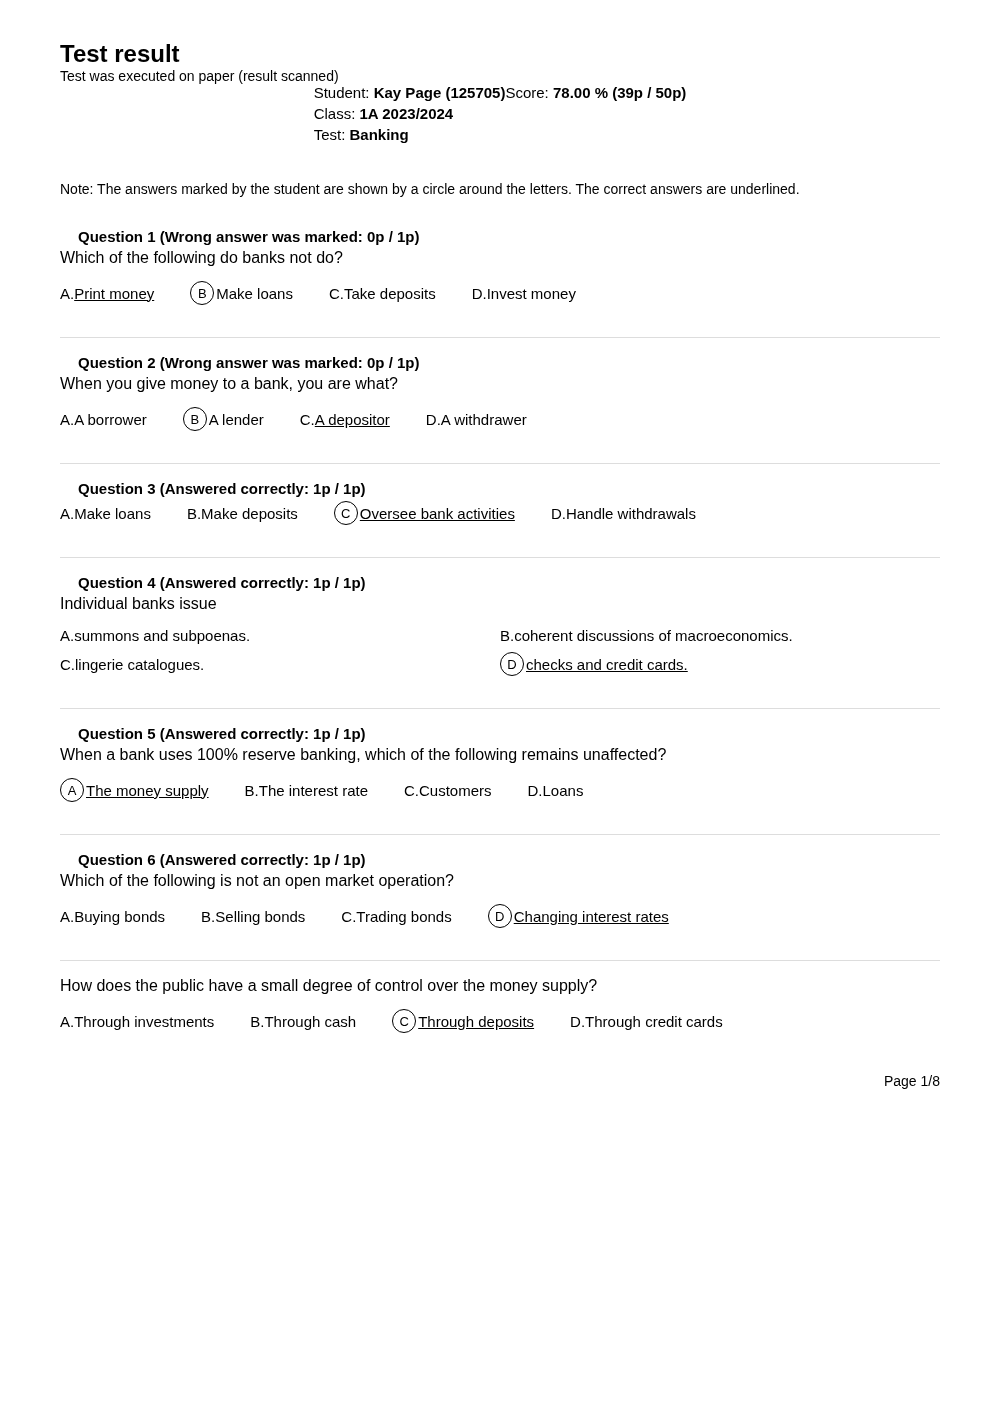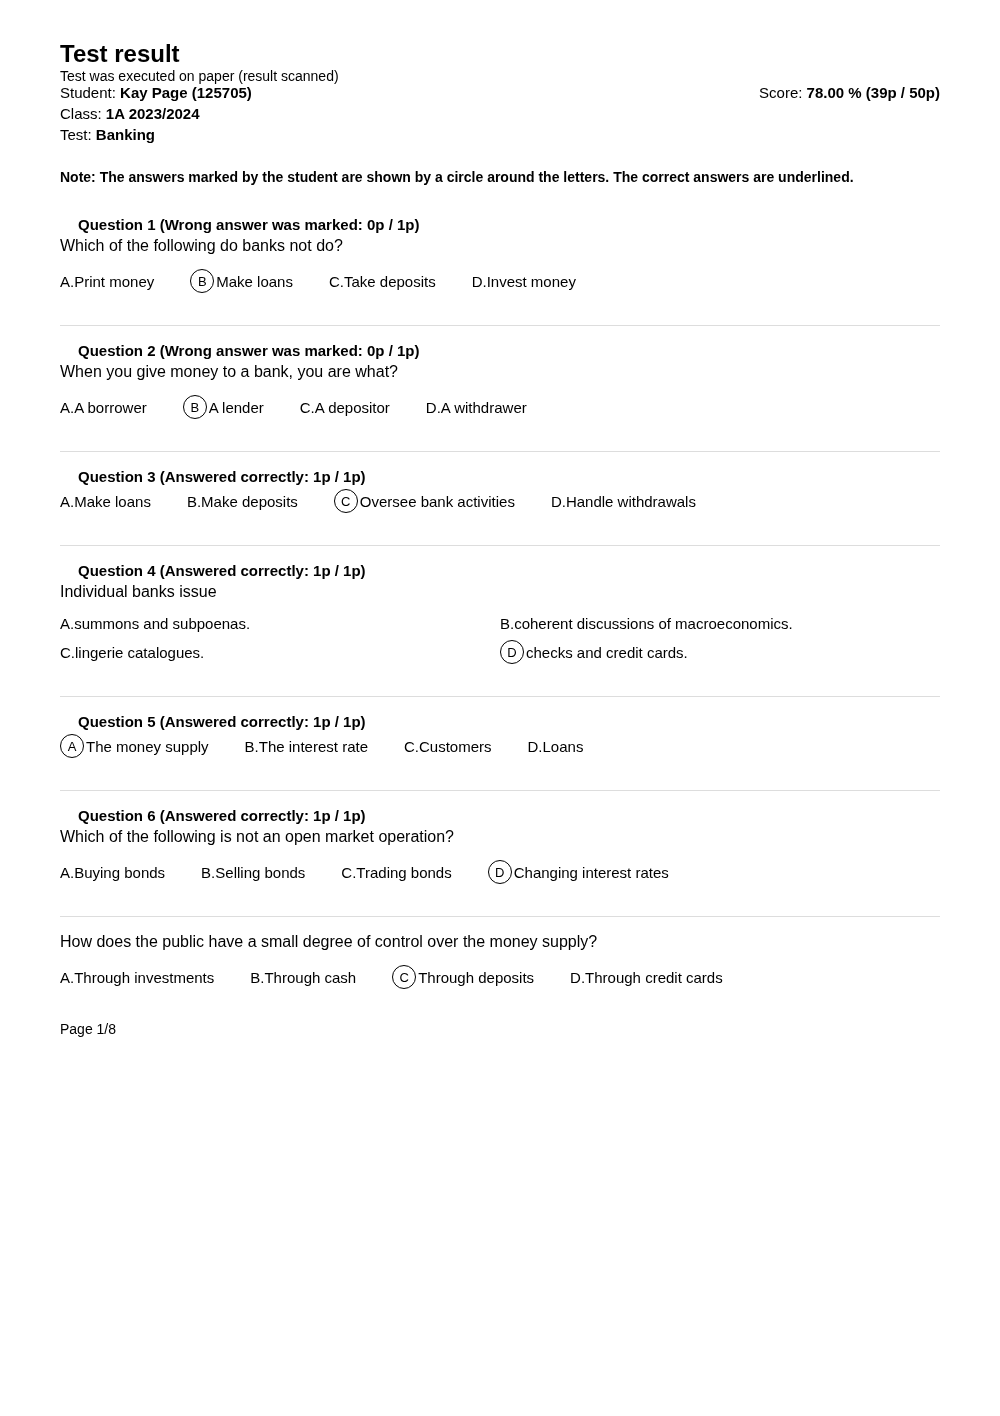--- a/index.html
+++ b/index.html
@@ -14,31 +14,30 @@
     }
     .page-title {
       font-size: 24px;
       font-weight: bold;
     }
     .page-subtitle {
       font-size: 14px;
     }
     .meta-section {
       display: flex;
-      justify-content: space-between;
-      margin-bottom: 20px;
+      justify-content: center;
+      margin-bottom: 32px;
     }
     .meta-left { }
     .meta-right { font-size: 15px; }
     .meta-line { margin-bottom: 4px; }
     .note-text {
       font-size: 14px;
       margin-bottom: 28px;
       line-height: 1.5;
-      font-weight: bold;
     }
     .question-block {
       margin-bottom: 32px;
     }
     .question-header {
       font-weight: bold;
       font-size: 15px;
       margin-bottom: 4px;
       margin-left: 18px;
     }
@@ -52,20 +51,21 @@
       flex-wrap: wrap;
       gap: 10px 0;
     }
     .answer-item {
       display: flex;
       align-items: center;
       margin-right: 36px;
       font-size: 15px;
     }
     .underlined {
+      text-decoration: underline;
       text-align: right;
     }
     .circled {
       display: inline-flex;
       align-items: center;
       justify-content: center;
       border: 1.5px solid #000;
       border-radius: 50%;
       width: 24px;
       height: 24px;
@@ -77,22 +77,22 @@
       display: grid;
       grid-template-columns: 1fr 1fr;
       gap: 8px 0;
     }
     .divider {
       border: none;
       border-top: 1px solid #ddd;
       margin: 16px 0;
     }
     .page-footer {
-      text-align: left;
-      margin-top: 32px;
+      text-align: right;
+      margin-top: 40px;
       font-size: 14px;
     }
   </style>
 </head>
 <body>
 
 <h1 class="page-title">Test result</h1>
 <p class="page-subtitle">Test was executed on paper (result scanned)</p>
 
 <div class="meta-section">
@@ -205,20 +205,21 @@
         </div>
         <div class="answer-item">
           <span class="circled">D</span>
           <span class="underlined">checks and credit cards.</span>
         </div>
       </div>
     </div>
     <hr class="divider">
     <div class="question-block">
       <div class="question-header">Question 5 (Answered correctly: 1p / 1p)</div>
+      <div class="question-text">When a bank uses 100% reserve banking, which of the following remains unaffected?</div>
       <div class="answers-row">
         <div class="answer-item">
           <span class="circled">A</span>
           <span class="underlined">The money supply</span>
         </div>
         <div class="answer-item">
           <span>B. </span>
           <span>The interest rate</span>
         </div>
         <div class="answer-item">

